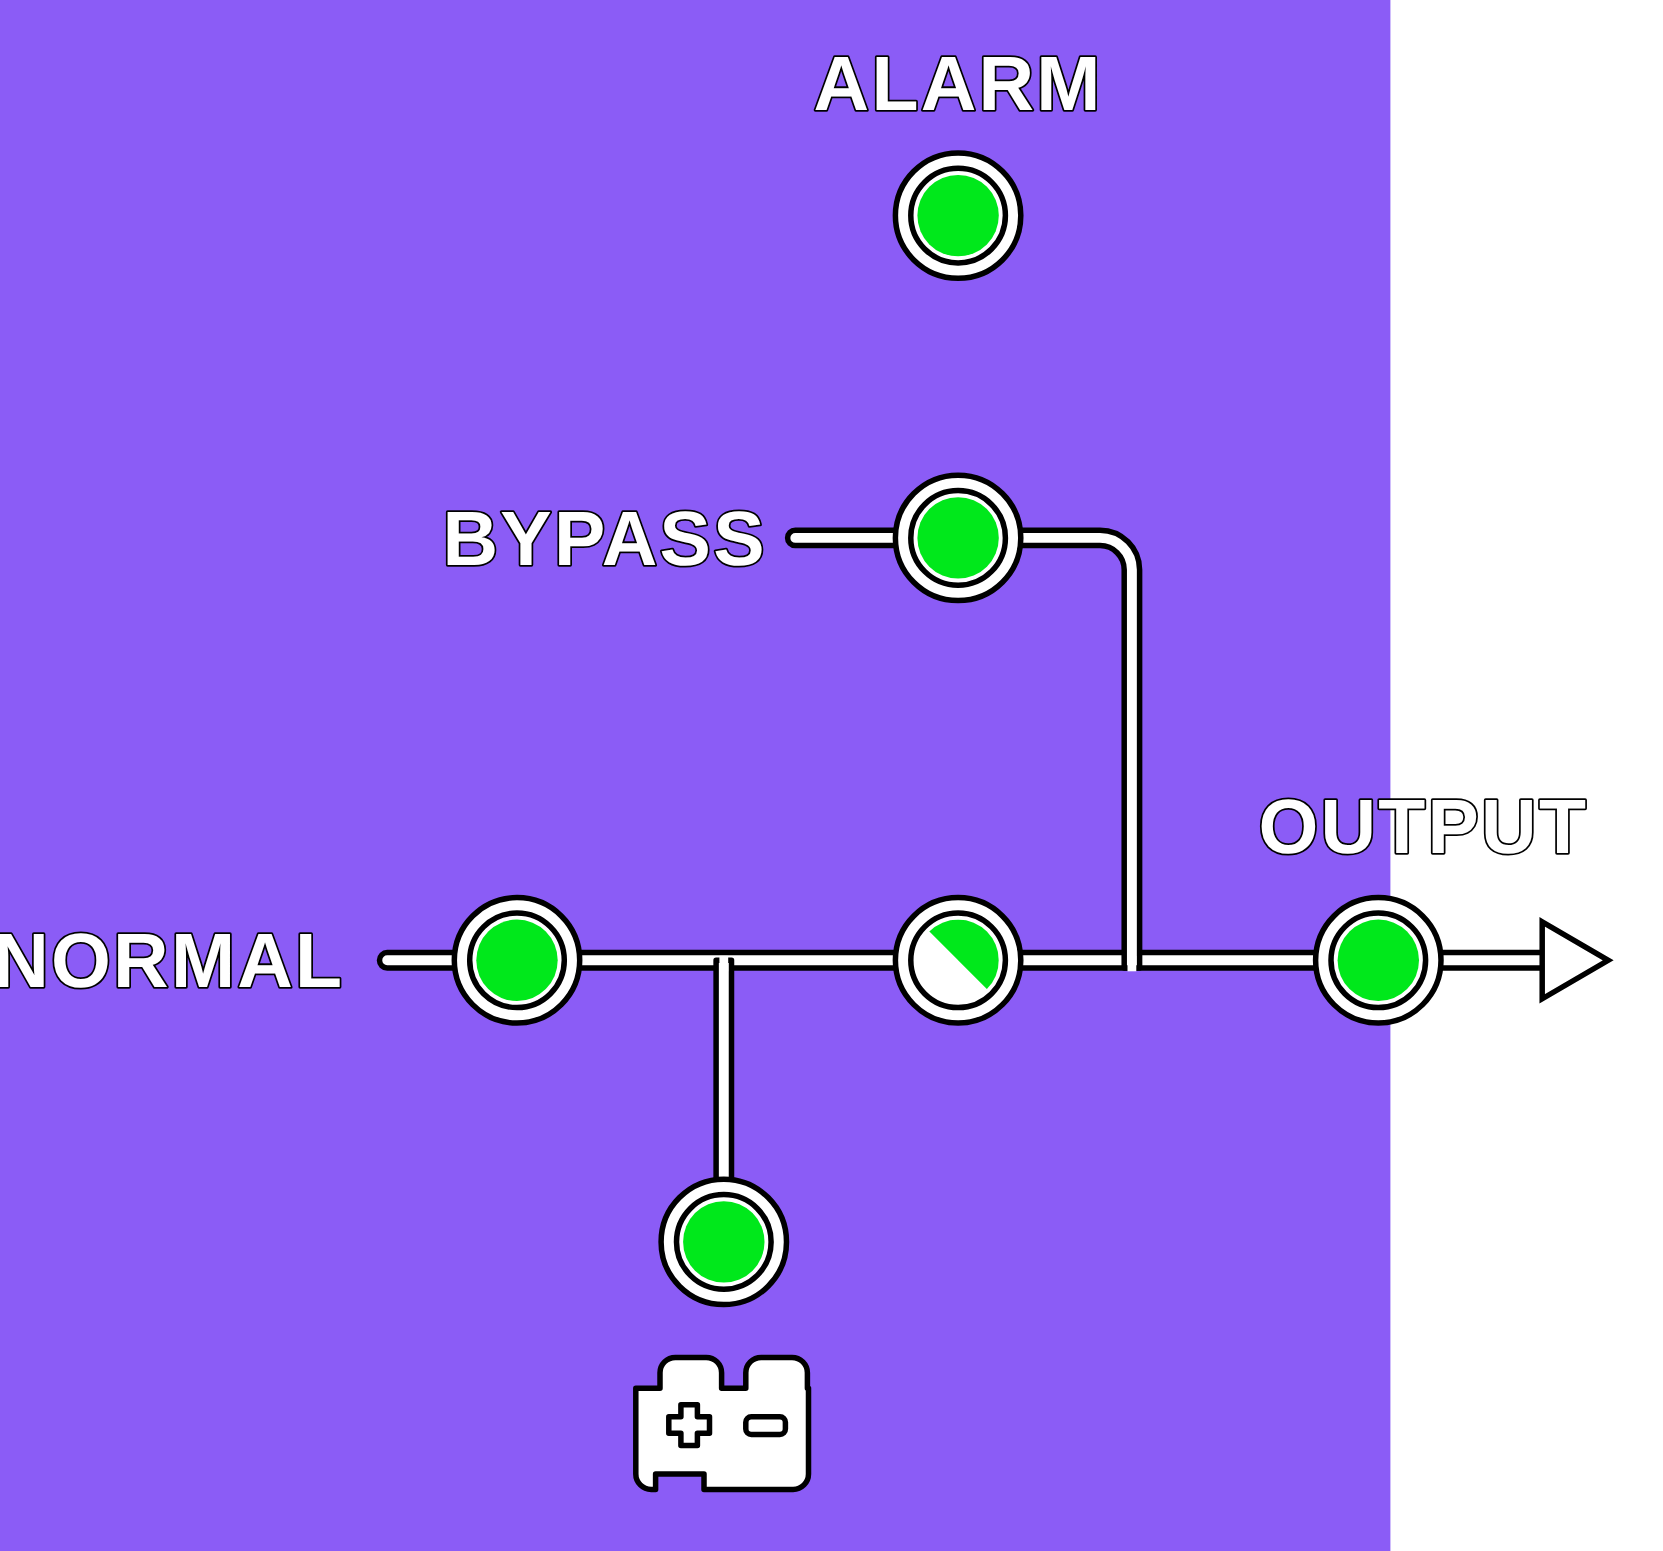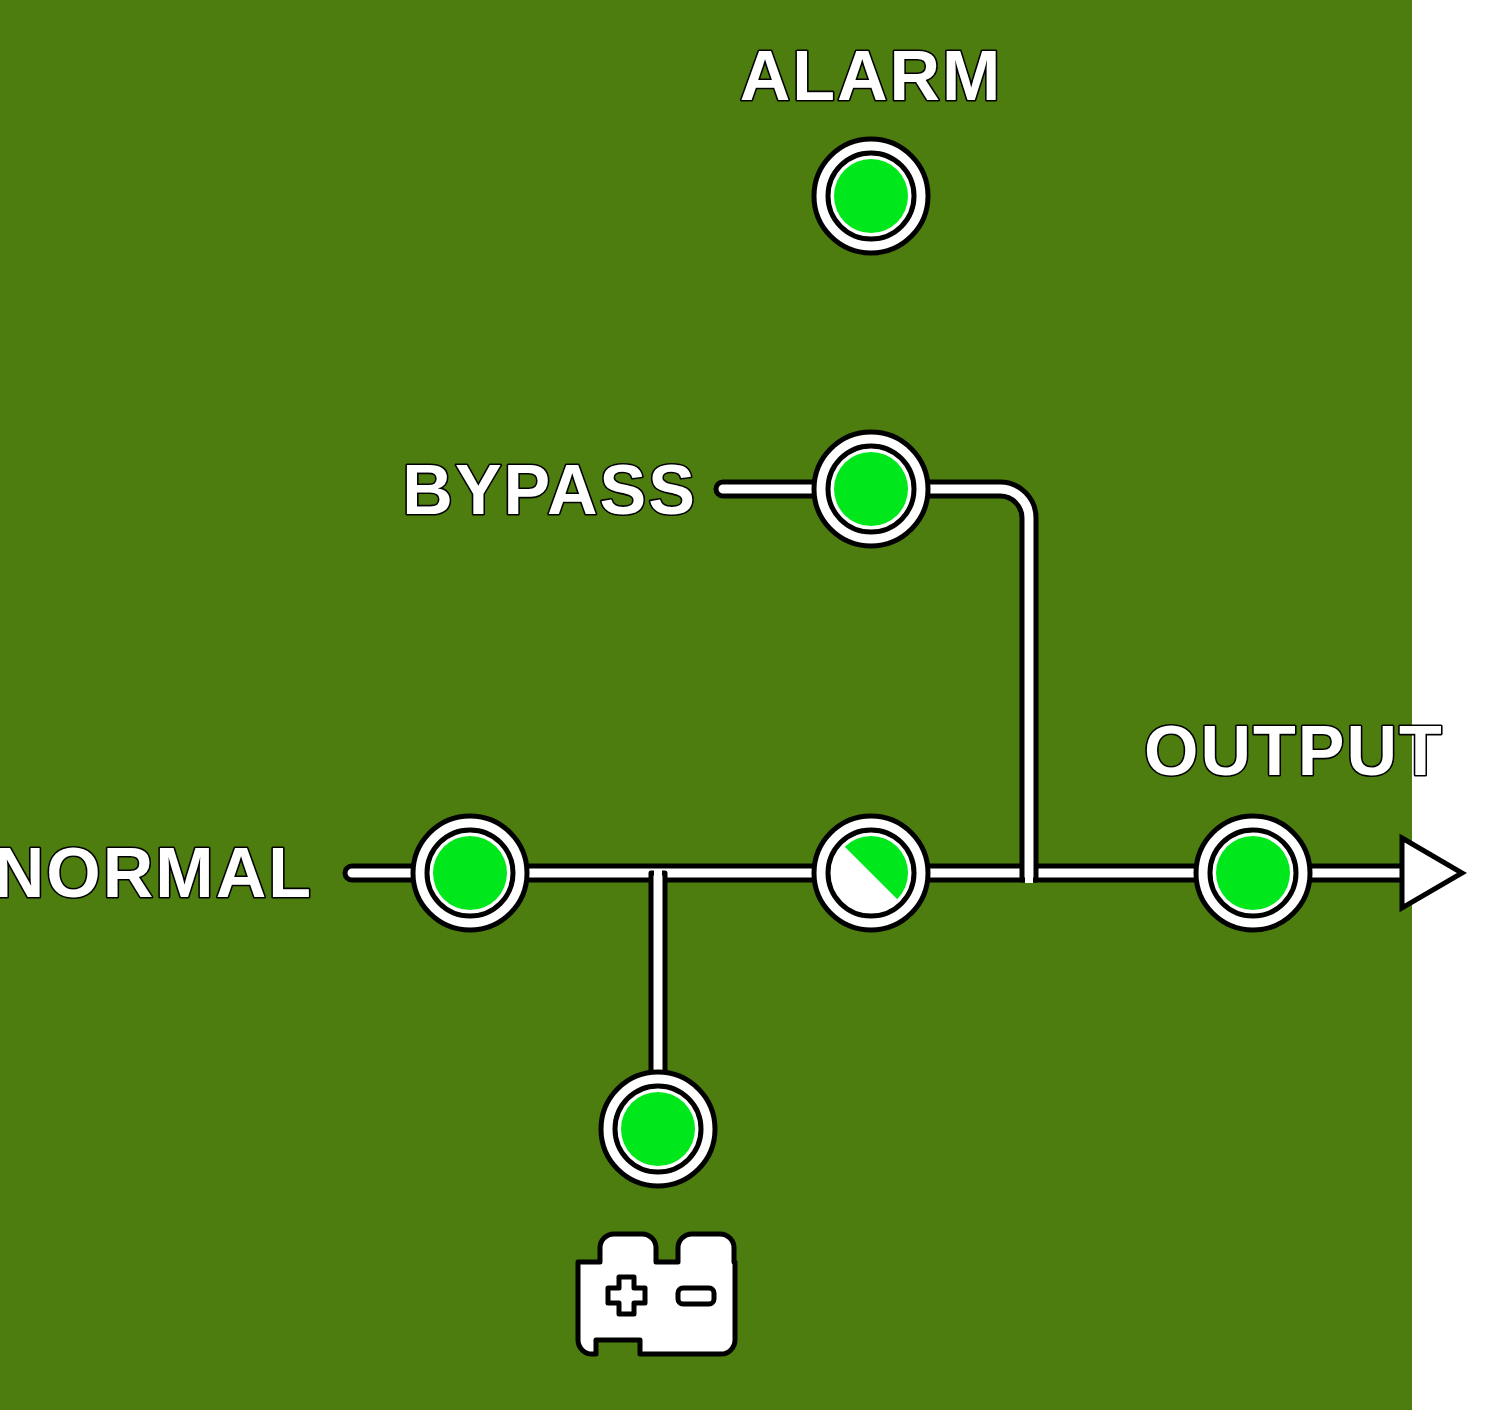--- a/index.html
+++ b/index.html
@@ -9,23 +9,23 @@
     background: #ffffff;
   }
   body {
     width: 1512px;
     height: 1410px;
     overflow: hidden;
     font-family: "Liberation Sans", sans-serif;
   }
   #stage {
     position: relative;
-    width: 1412px;
+    width: 1264px;
     height: 1410px;
-    background: #4d7c0f;
+    background: #8b5cf6;
   }
   #diagram {
     display: block;
     width: 1512px;
     height: 1410px;
   }
   
   .label-text {
     font-family: "Liberation Sans", sans-serif;
     font-weight: 700;

